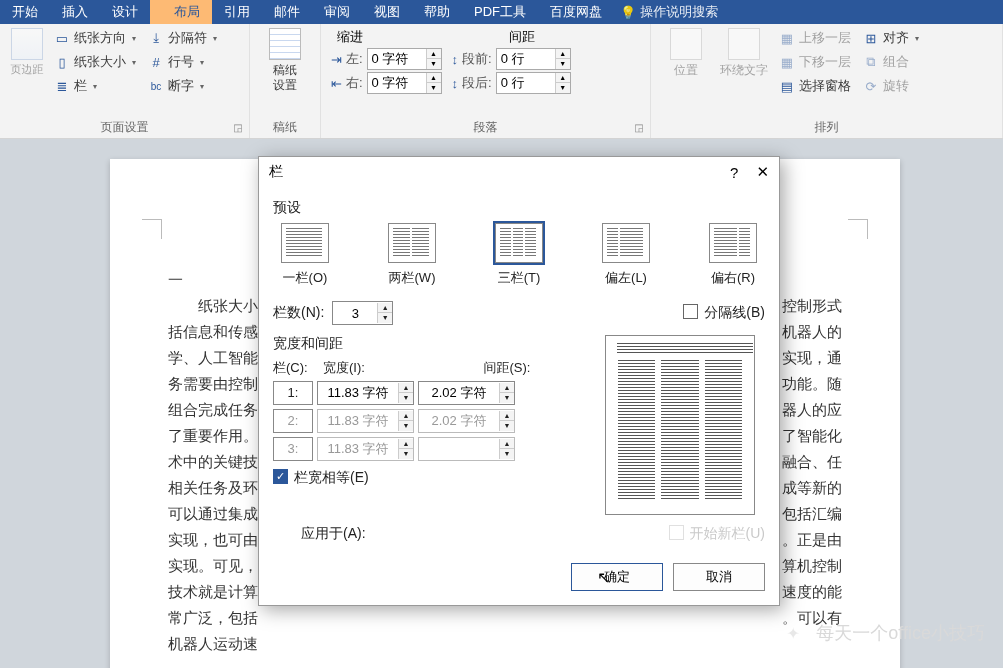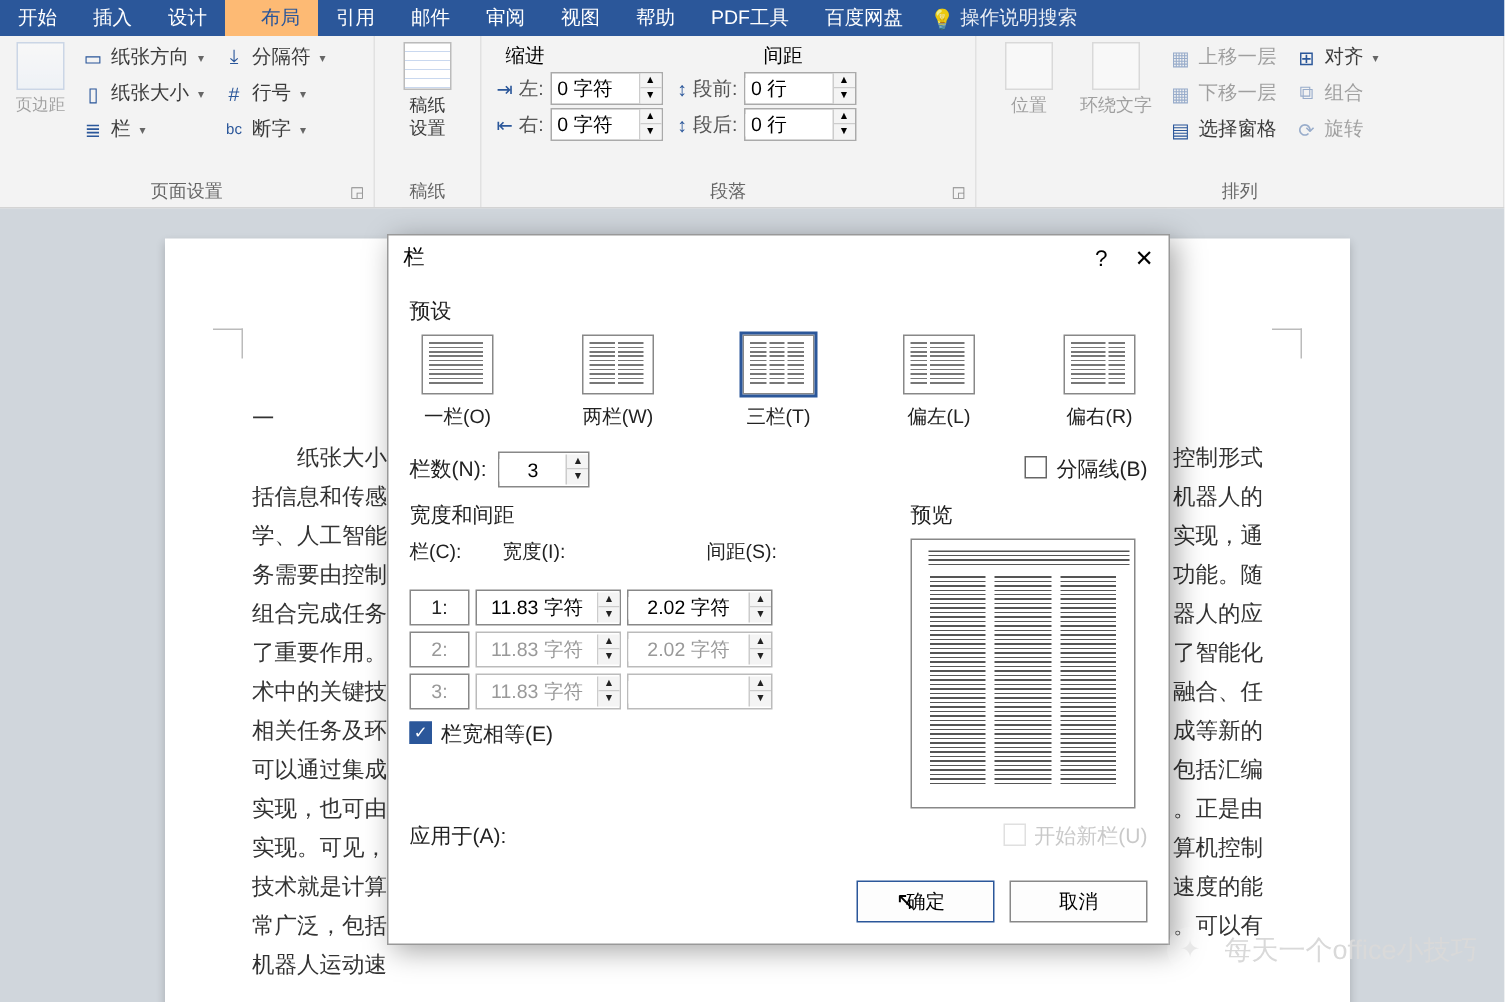--- a/index.html
+++ b/index.html
@@ -63,36 +63,36 @@
 .checkbox .box { width: 15px; height: 15px; border: 1px solid #666; display: inline-flex; align-items: center; justify-content: center; font-size: 11px; background: #fff; }
 .checkbox.checked .box { background: #2b579a; border-color: #2b579a; color: #fff; }
 .checkbox.disabled { color: #888; }
 .checkbox.disabled .box { border-color: #bbb; }
 
 .two-col { display: flex; gap: 16px; }
 .left-block { flex: 1; }
 .right-block { width: 160px; }
 
 .wd-table { margin-top: 4px; }
-.wd-head { display: flex; gap: 16px; font-size: 13px; margin-bottom: 16px; }
+.wd-head { display: flex; gap: 4px; font-size: 13px; margin-bottom: 4px; }
 .wd-head > div:nth-child(1){ width:46px; }
 .wd-head > div:nth-child(2){ width:120px; }
-.wd-head > div:nth-child(3){ width:120px; }
+.wd-head > div:nth-child(3){ width:120px;text-align:center; }
 .wd-row { display: flex; gap: 4px; align-items: center; margin-bottom: 4px; }
 .wd-row .idx { width: 40px; border: 1px solid #888; background: #fff; height: 24px; line-height: 22px; text-align: center; font-size: 13px; }
 .wd-row.dis .idx, .wd-row.dis input { color: #999; }
 .wd-row.dis .numinput { border-color: #bbb; }
 
 .preview { border: 1px solid #888; height: 180px; width: 150px; margin-top: 4px; background: #fff; display: flex; gap: 6px; padding: 24px 12px 14px 12px; }
 .preview .pc { flex: 1; background: repeating-linear-gradient(#555,#555 1px,#fff 1px,#fff 3px); }
 .preview::before { content:""; position:absolute; } 
 .preview-wrap { position: relative; }
 .preview-top { position: absolute; top: 8px; left: 12px; right: 12px; height: 10px; background: repeating-linear-gradient(#555,#555 1px,#fff 1px,#fff 3px); }
 
-.apply-row { display: flex; align-items: center; gap: 8px; margin-top: 10px; }
+.apply-row { display: flex; align-items: center; gap: 8px; margin-top: 10px; margin-left: 28px; }
 .apply-row select { height: 26px; width: 140px; border: 1px solid #888; background: #fff; font-size: 13px; padding: 0 4px; }
 
 .dlg-buttons { display: flex; justify-content: flex-end; gap: 10px; padding: 8px 14px 14px 0; }
 .dlg-buttons button { width: 92px; height: 28px; border: 1px solid #888; background: #fdfdfd; font-size: 13px; cursor: pointer; }
 .dlg-buttons button.primary { border: 1.5px solid #2b579a; }
 .cursor { position: absolute; font-size: 16px; color: #000; pointer-events: none; }
 
 
 .watermark { position: absolute; right: 18px; bottom: 20px; display: flex; align-items: center; gap: 8px; color: #d9d9d9; font-size: 18px; font-weight: 500; }
 .wm-ico { width: 30px; height: 30px; border-radius: 50%; background: rgba(255,255,255,.15); display: flex; align-items: center; justify-content: center; color: #e8e8e8; font-size: 16px; }
@@ -473,21 +473,20 @@
                 </div>
               </div>
             </div>
         </div>
         <label class="checkbox checked" style="margin-top:8px">
             <span class="box">✓</span>
             <span>栏宽相等(E)</span>
           </label>
       </div>
       <div class="right-block">
-        <div class="fieldset-label">预览</div>
         <div class="preview-wrap" style="position:relative">
           <div class="preview">
             <div class="preview-top"></div>
             <div class="pc"></div>
             <div class="pc"></div>
             <div class="pc"></div>
           </div>
         </div>
       </div>
     </div>

